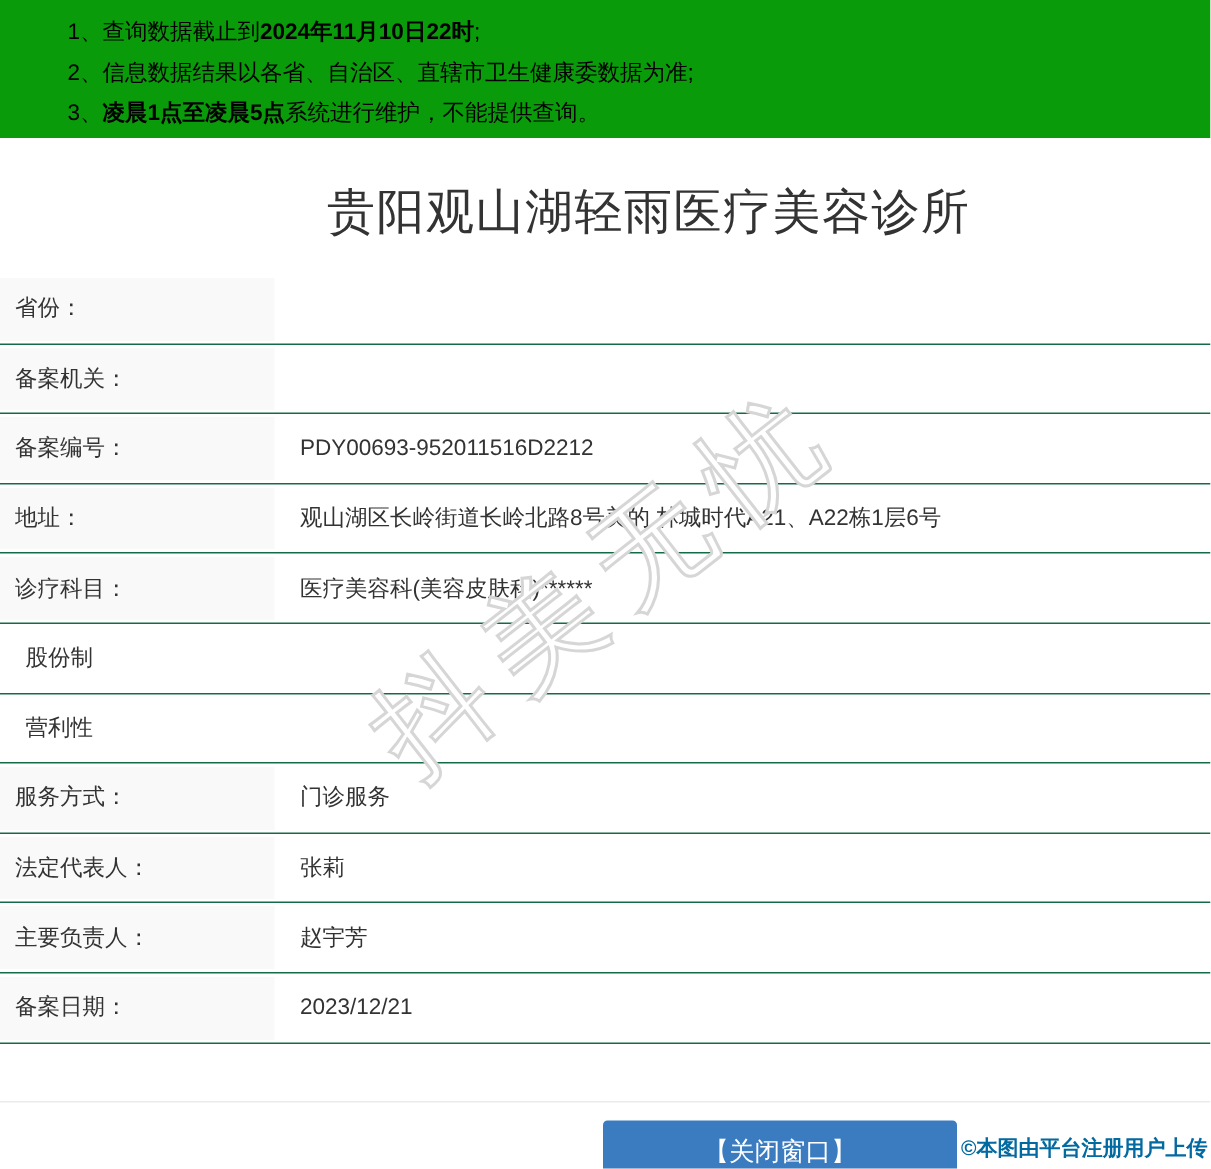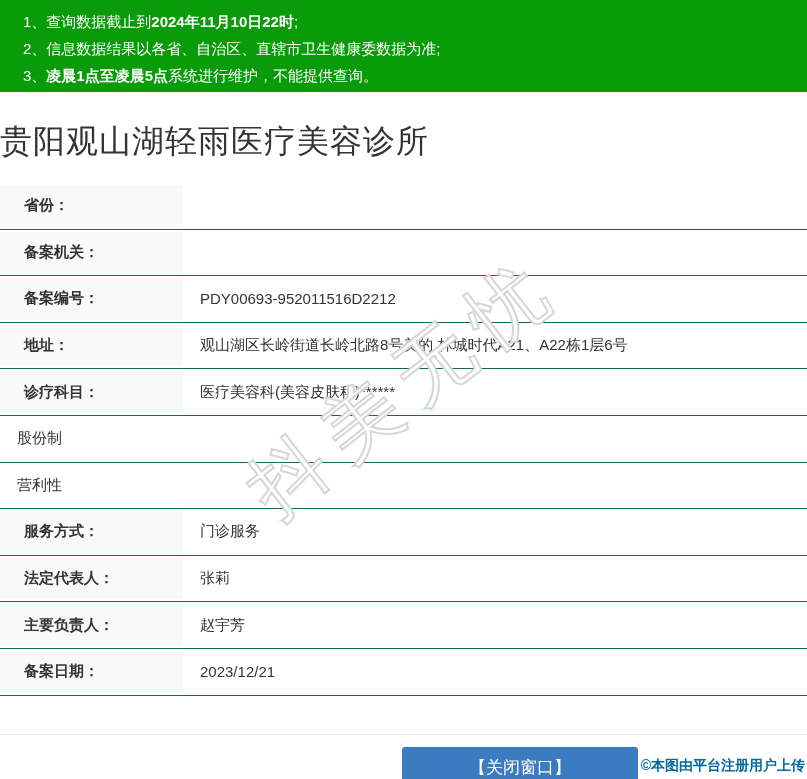--- a/index.html
+++ b/index.html
@@ -5,40 +5,40 @@
   html,body{margin:0;padding:0;}
   body{
     width:807px;height:779px;position:relative;overflow:hidden;
     background:#ffffff;
     font-family:"Liberation Sans","DejaVu Sans",sans-serif;
     color:#333;
   }
   
   .banner{
     background:#0a9b0a;height:92px;box-sizing:border-box;
-    padding:8px 10px 0 23px;color:#ffffff;font-size:15px;
+    padding:8px 10px 0 45px;color:#000000;font-size:15px;
   }
   .banner .line{line-height:27px;white-space:nowrap;}
   .banner .b{font-weight:700;}
   
   .title{
     position:absolute;top:120px;left:0;width:647px;
-    text-align:left;font-size:32px;color:#333;letter-spacing:1px;
+    text-align:right;font-size:32px;color:#333;letter-spacing:1px;
   }
   
   .info-table{position:absolute;top:183px;left:0;width:807px;z-index:1;}
   .row{
     display:flex;height:45.6px;border-bottom:1px solid #146c46;
   }
   .row .label-cell{
     width:183px;box-sizing:border-box;flex:0 0 183px;
     background:#f9f9f9;background-clip:content-box;
     padding:2px 0;display:flex;align-items:center;
   }
-  .row .label-cell span{padding-left:24px;font-size:15px;color:#333;font-weight:bold;}
+  .row .label-cell span{padding-left:10px;font-size:15px;color:#333;}
   .row .value-cell{
     flex:1;display:flex;align-items:center;
     padding-left:17px;font-size:15px;color:#333;
   }
   
   .watermark{
     position:absolute;left:405px;top:388px;z-index:5;
     transform:translate(-50%,-50%) rotate(-38deg);
     font-size:76px;letter-spacing:16px;white-space:nowrap;
     color:#ffffff;-webkit-text-stroke:2px #d6d6d6;

